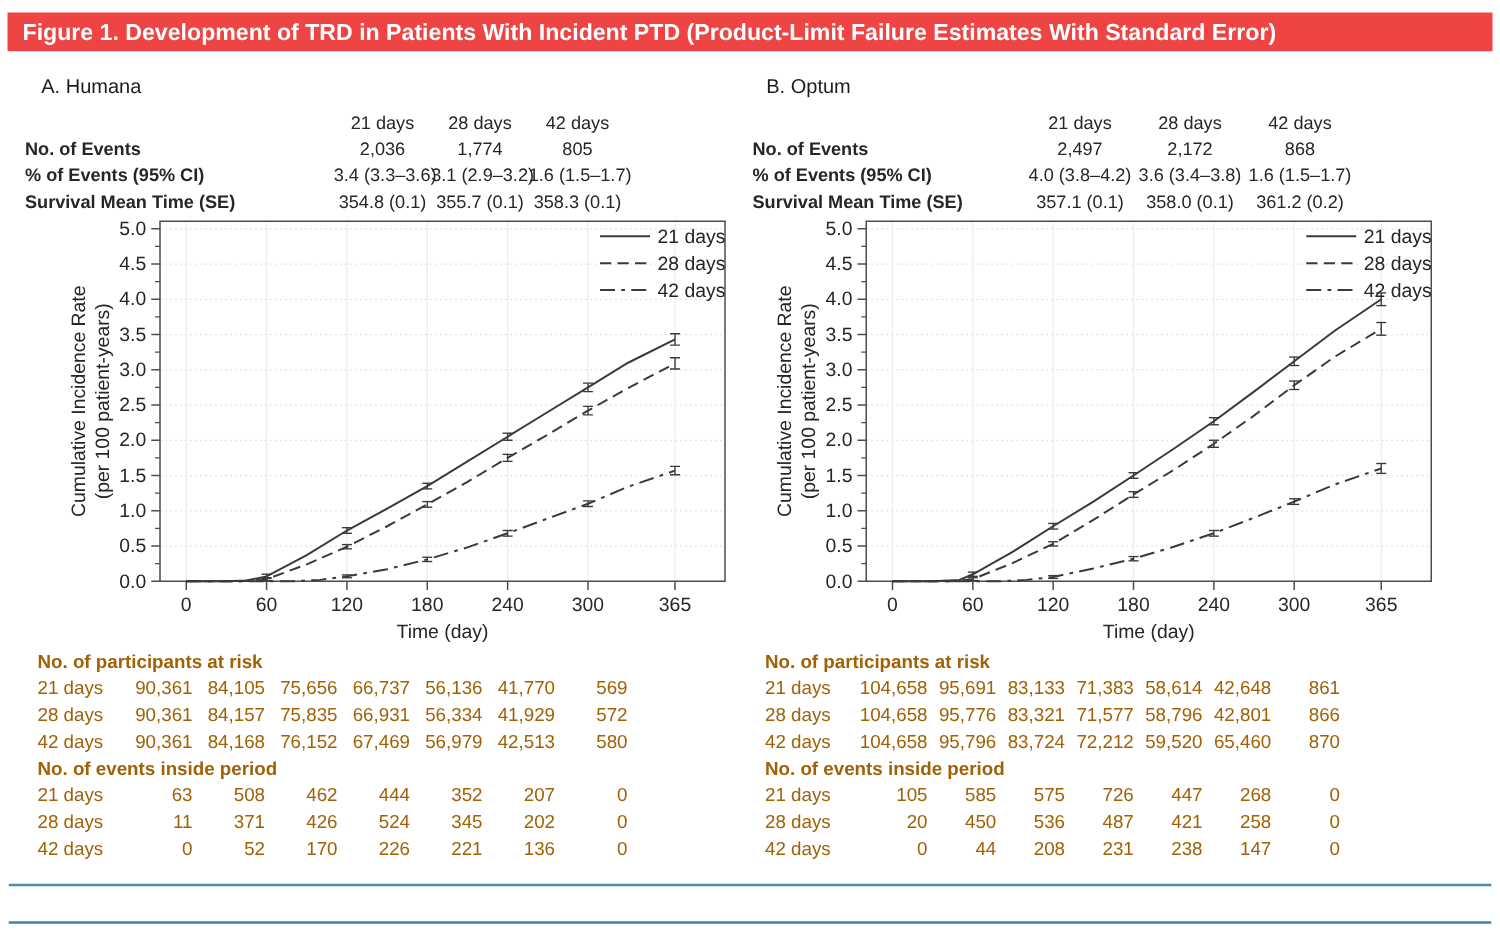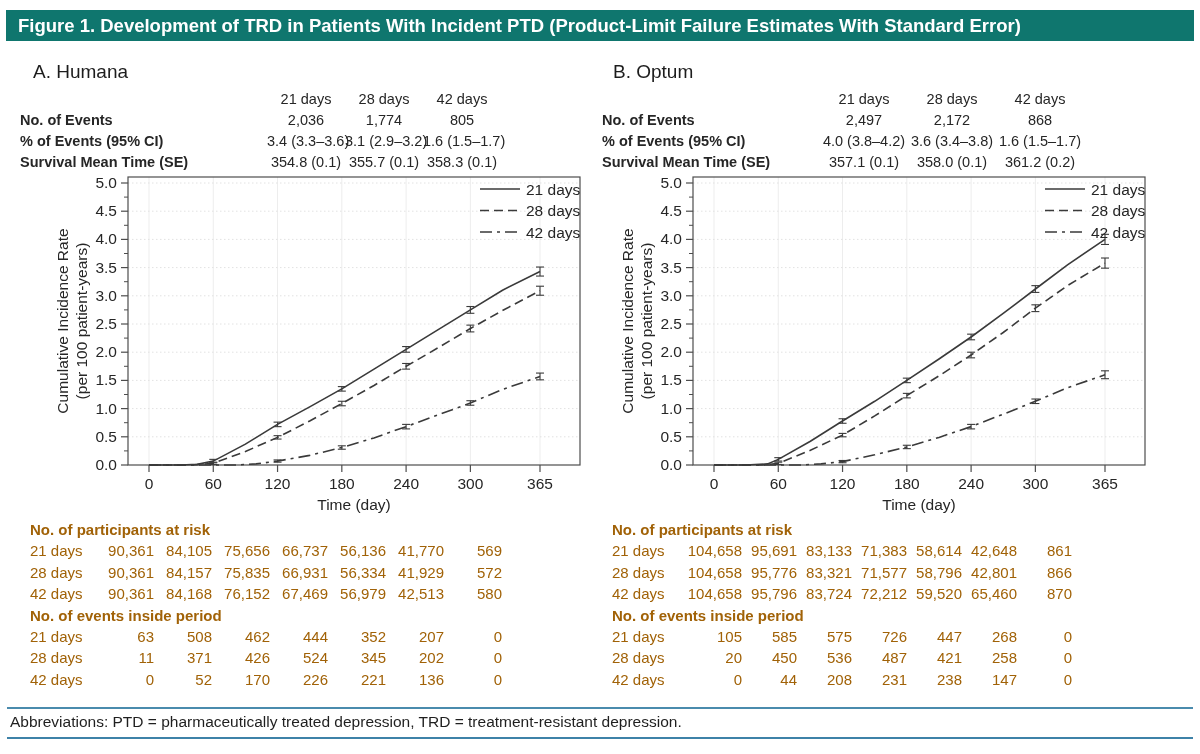--- a/index.html
+++ b/index.html
@@ -1,23 +1,23 @@
 <!DOCTYPE html>
 <html><head>
 <meta charset="utf-8">
 <style>
   html,body{margin:0;padding:0;background:#ffffff;}
   body{font-family:"Liberation Sans",sans-serif;color:#262626;}
   #figure{position:relative;width:1200px;height:754px;background:#ffffff;overflow:hidden;}
 
-  .title-bar{position:absolute;left:6px;top:10px;width:1188px;height:31px;background:#0f766e;
+  .title-bar{position:absolute;left:6px;top:10px;width:1188px;height:31px;background:#ef4444;
     color:#ffffff;font-size:18.5px;font-weight:bold;line-height:31px;padding-left:12px;
     box-sizing:border-box;white-space:nowrap;}
 
-  .panel-label{position:absolute;top:61px;font-size:19px;color:#1d1d1d;}
+  .panel-label{position:absolute;top:61px;font-size:16px;color:#1d1d1d;}
   #label-a{left:33px;} #label-b{left:613px;}
 
   .stats{position:absolute;top:89px;font-size:14.5px;line-height:21px;color:#262626;}
   #stats-a{left:20px;} #stats-b{left:602px;}
   .stats-row{display:flex;white-space:nowrap;}
   .stats-label{text-align:left;font-weight:bold;}
   #stats-a .stats-label{width:247px;} #stats-b .stats-label{width:218px;}
   .stats-cell{text-align:center;}
   #stats-a .stats-cell{width:78px;} #stats-b .stats-cell{width:88px;}
   .stats-header{font-size:14.5px;}
@@ -486,16 +486,15 @@
         <div class="risk-cell">44</div>
         <div class="risk-cell">208</div>
         <div class="risk-cell">231</div>
         <div class="risk-cell">238</div>
         <div class="risk-cell">147</div>
         <div class="risk-cell">0</div>
       </div>
     </div>
 
   <div class="rule" id="rule-top"></div>
-  <div class="abbrev">Abbreviations:  PTD = pharmaceutically treated depression, TRD = treatment-resistant depression.</div>
   <div class="rule" id="rule-bottom"></div>
 
 </div>
 
 </body></html>

